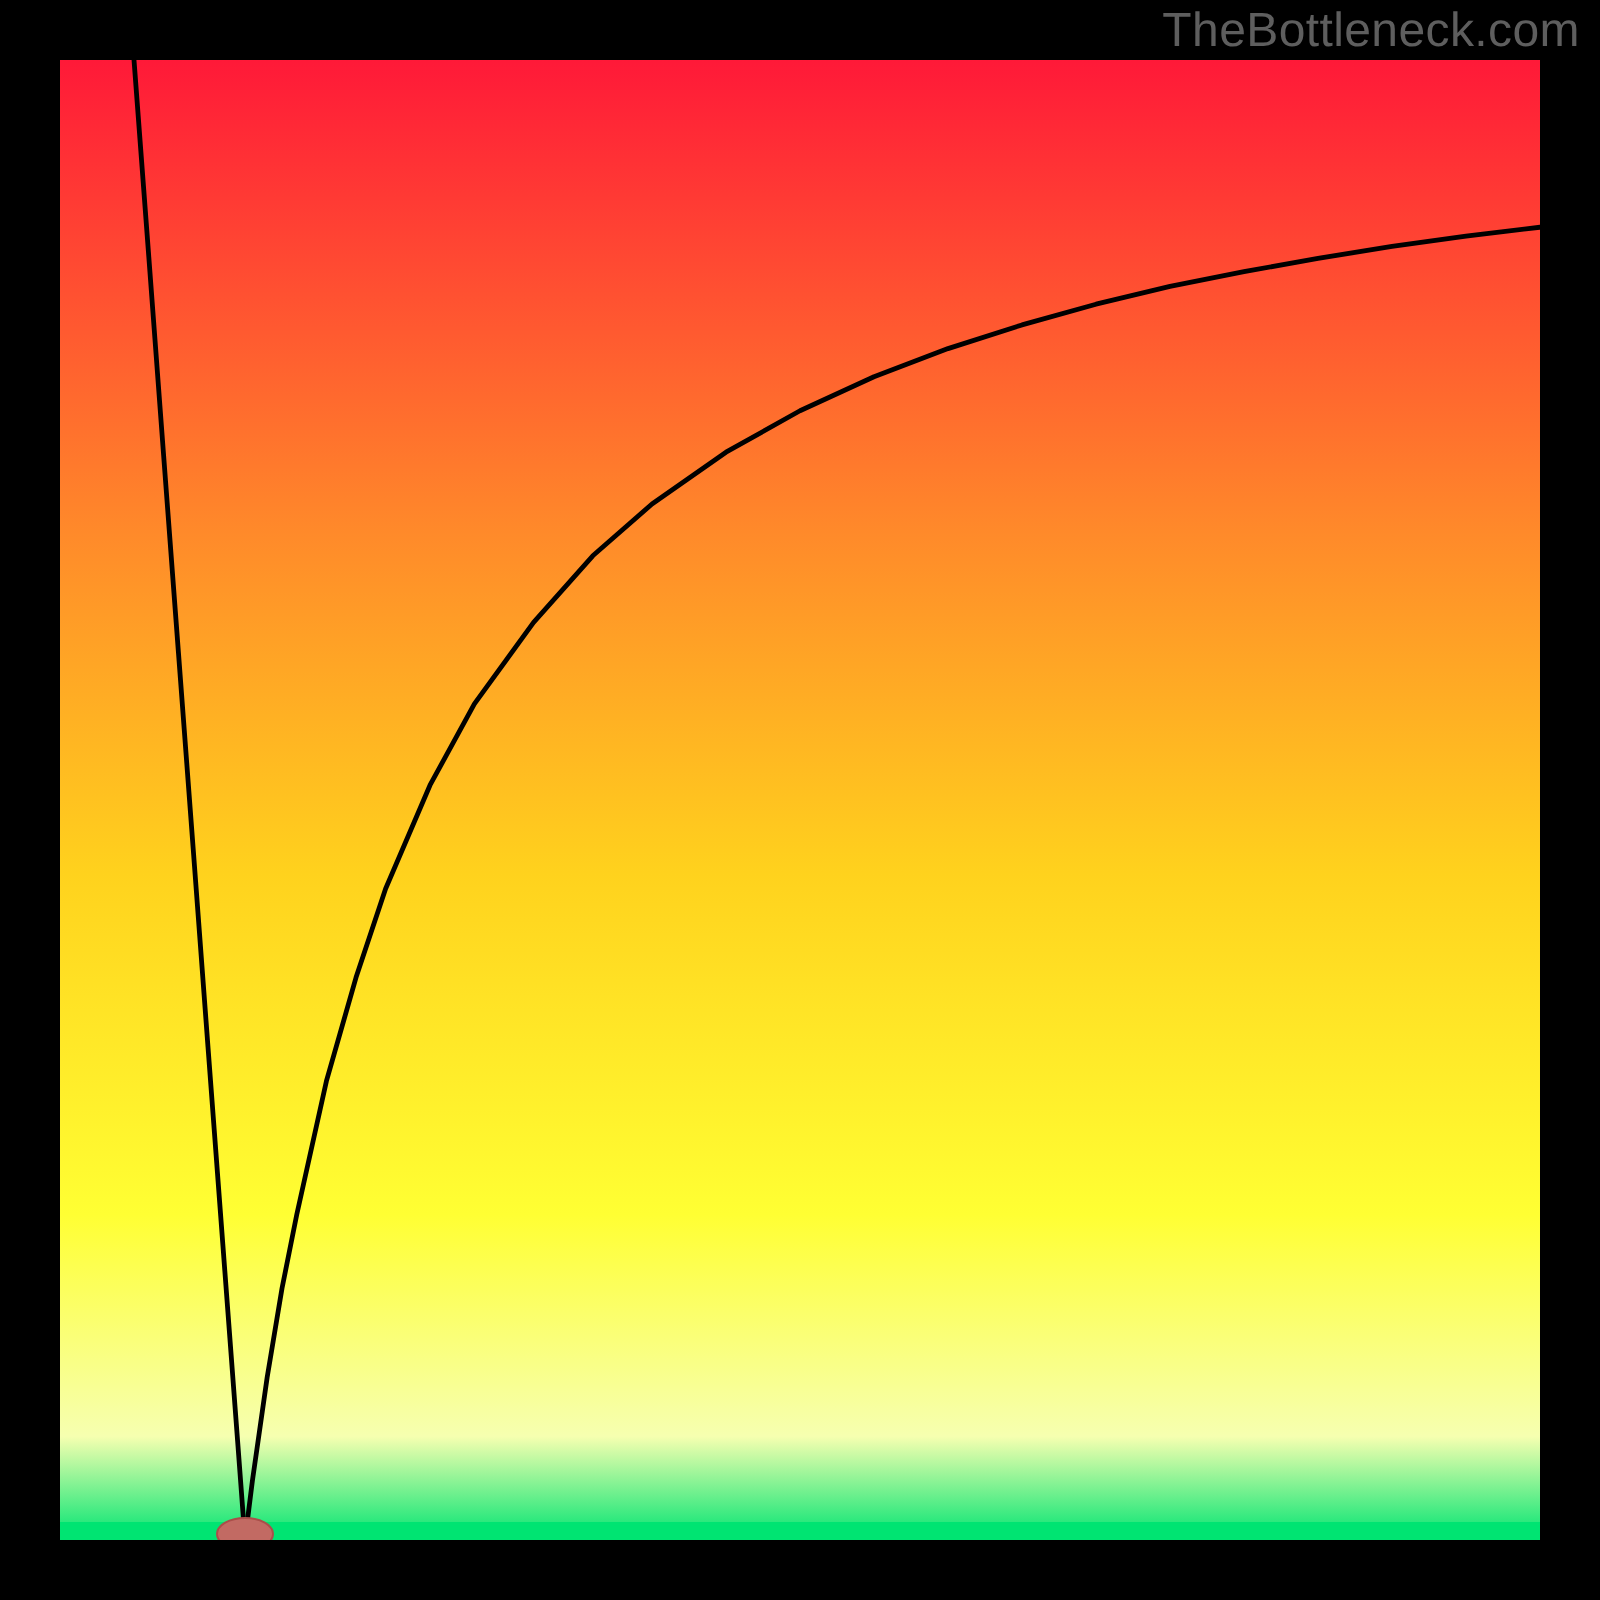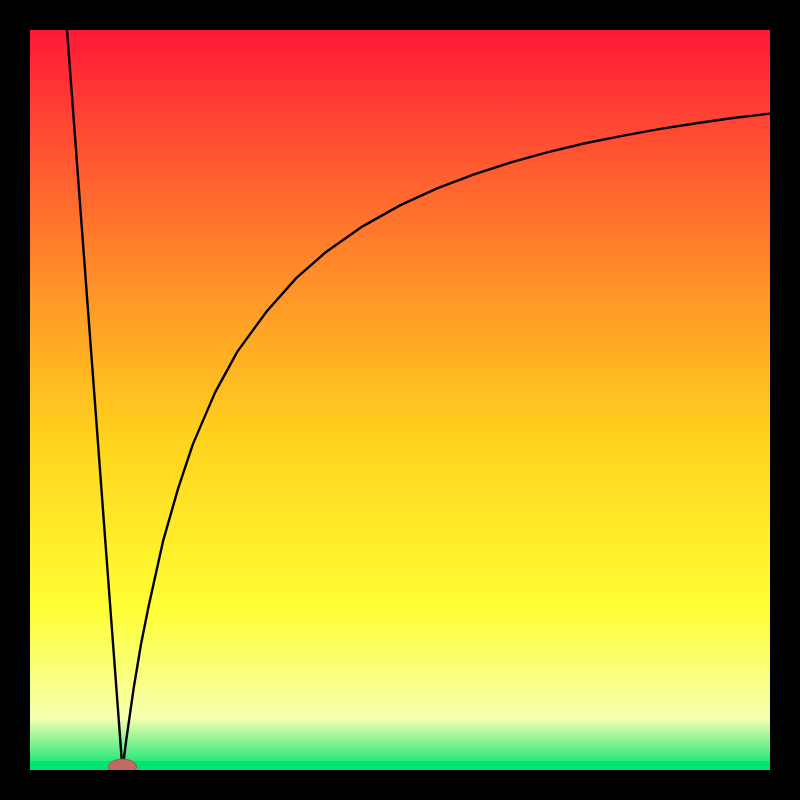--- a/index.html
+++ b/index.html
@@ -39,20 +39,21 @@
   .plot svg {
     display: block;
     width: 740px;
     height: 740px;
   }
 </style>
 </head>
 <body>
 
 <div class="frame">
+  <div class="watermark">TheBottleneck.com</div>
 
   <div class="plot">
     <svg viewBox="0 0 740 740">
       <defs>
         <linearGradient id="bg-grad" x1="0" y1="0" x2="0" y2="1">
           <stop id="g0" offset="0%" stop-color="#ff1938"></stop>
           <stop id="g1" offset="32%" stop-color="#ff8a2a"></stop>
           <stop id="g2" offset="55%" stop-color="#ffd21d"></stop>
           <stop id="g3" offset="78%" stop-color="#ffff33"></stop>
           <stop id="g4" offset="93%" stop-color="#f6ffb0"></stop>

